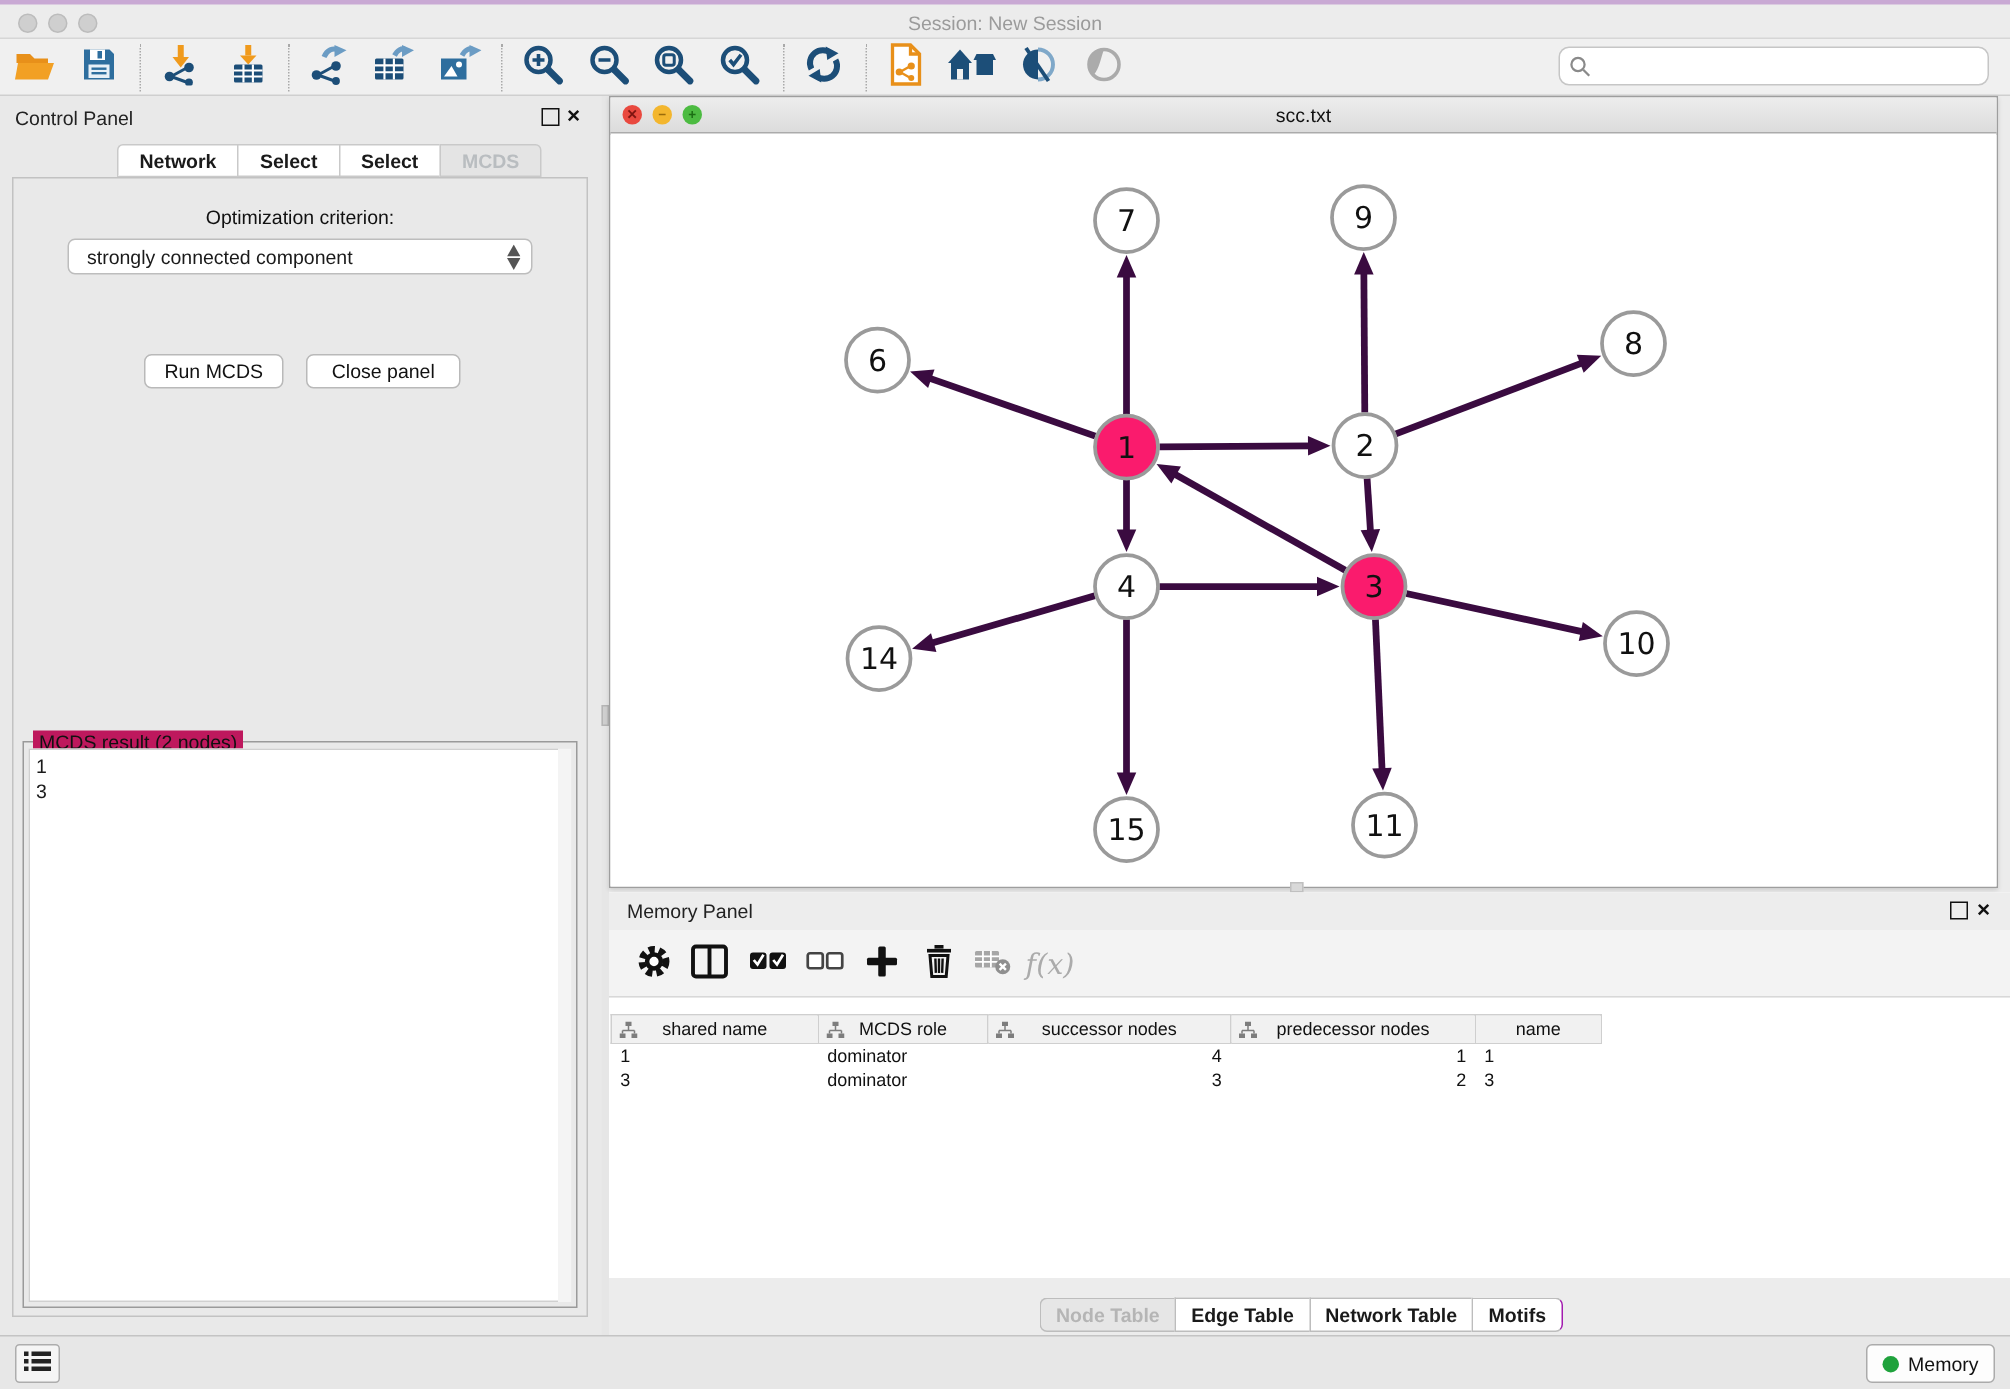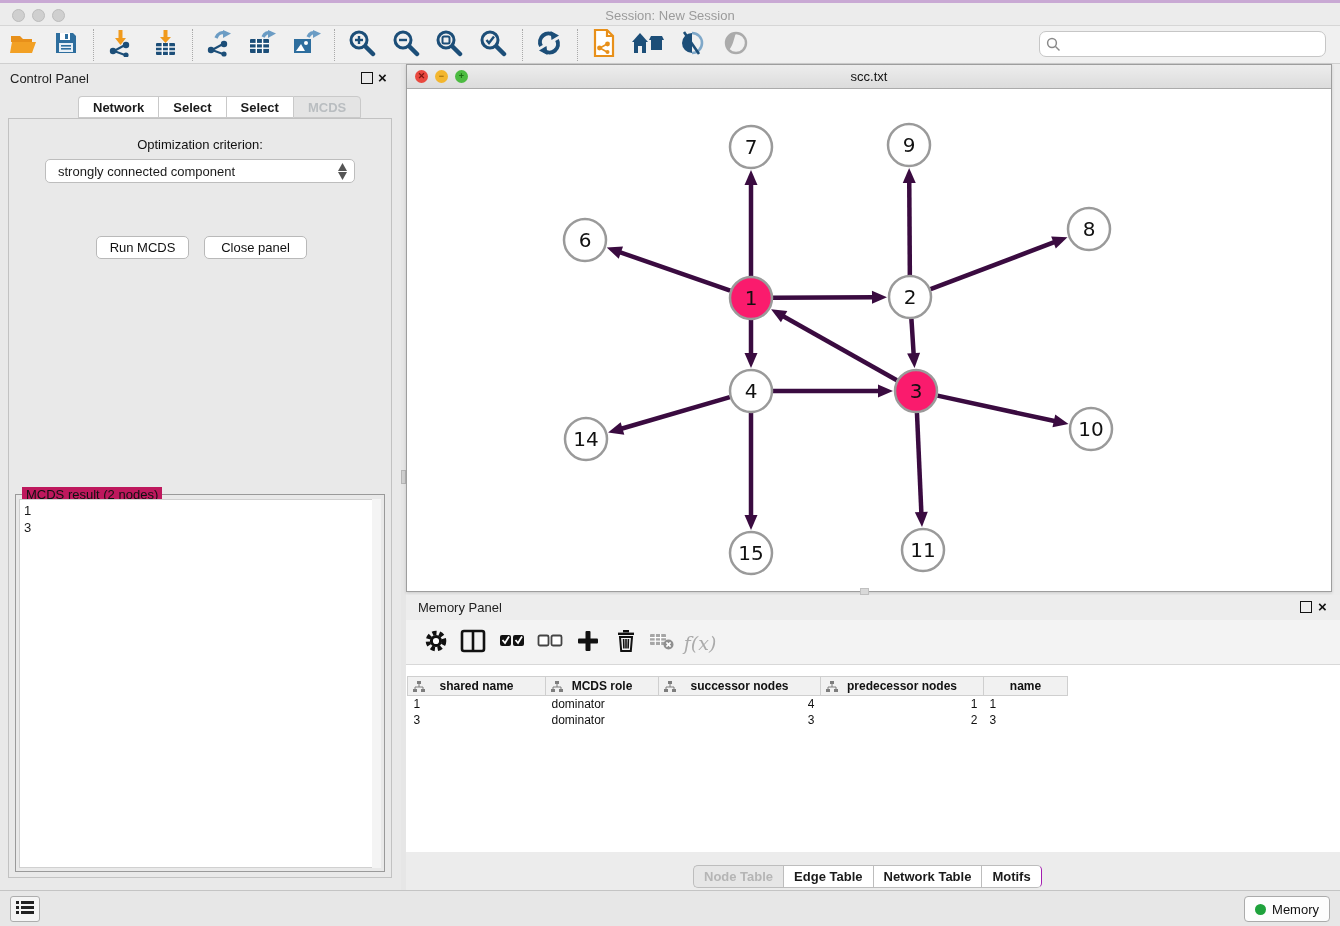--- a/index.html
+++ b/index.html
@@ -52,21 +52,21 @@
   .h-grip { left:860px; top:588px; width:9px; height:7px; background:#D9D9D9; border:1px solid #C0C0C0; }
 
   
   .table-panel { left:406px; top:595px; width:934px; height:257px; background:#fff; }
   .tp-header { position:absolute; left:0; top:0; width:100%; height:25px; background:#EDEDED; }
   .tp-title { position:absolute; left:12px; top:5px; font-size:13px; color:#222; }
   .tp-toolbar { position:absolute; left:0; top:25px; width:100%; height:45px; background:#F3F3F3; border-bottom:1px solid #D8D8D8; }
   .tp-tbtn { position:absolute; top:7px; width:32px; height:32px; display:flex; align-items:center; justify-content:center; }
   .fx-label { font-family:"DejaVu Serif", serif; font-style:italic; font-size:19px; color:#ABABAB; }
   .tbl { position:absolute; left:1px; top:81px; border-collapse:collapse; table-layout:fixed; font-size:12px; }
-  .tbl th { background:#F1F1F1; border:1px solid #CFCFCF; height:19px; font-weight:bold; font-size:12px; color:#111; text-align:center; position:relative; }
+  .tbl th { background:#F1F1F1; border:1px solid #CFCFCF; height:19px; font-weight:normal; font-size:12px; color:#111; text-align:center; position:relative; }
   .tbl th .hdr-ic { position:absolute; left:5px; top:4px; }
   .tbl td { height:16px; padding:0 6px; color:#111; border:none; }
   .td-r { text-align:right; }
 
   
   .bottom-tabs { left:693px; top:865px; height:23px; display:flex; }
   .b-tab { height:23px; padding:0 10px; font-size:13px; font-weight:bold; background:#fff; border:1px solid #BDBDBD; border-right:none; display:flex; align-items:center; color:#1a1a1a; }
   .b-tab:first-child { border-radius:5px 0 0 5px; }
   .b-tab:last-child { border-right:1px solid #a21caf; border-radius:0 5px 5px 0; }
   .b-tab.sel { background:#E6E6E6; color:#B5B5B5; }

